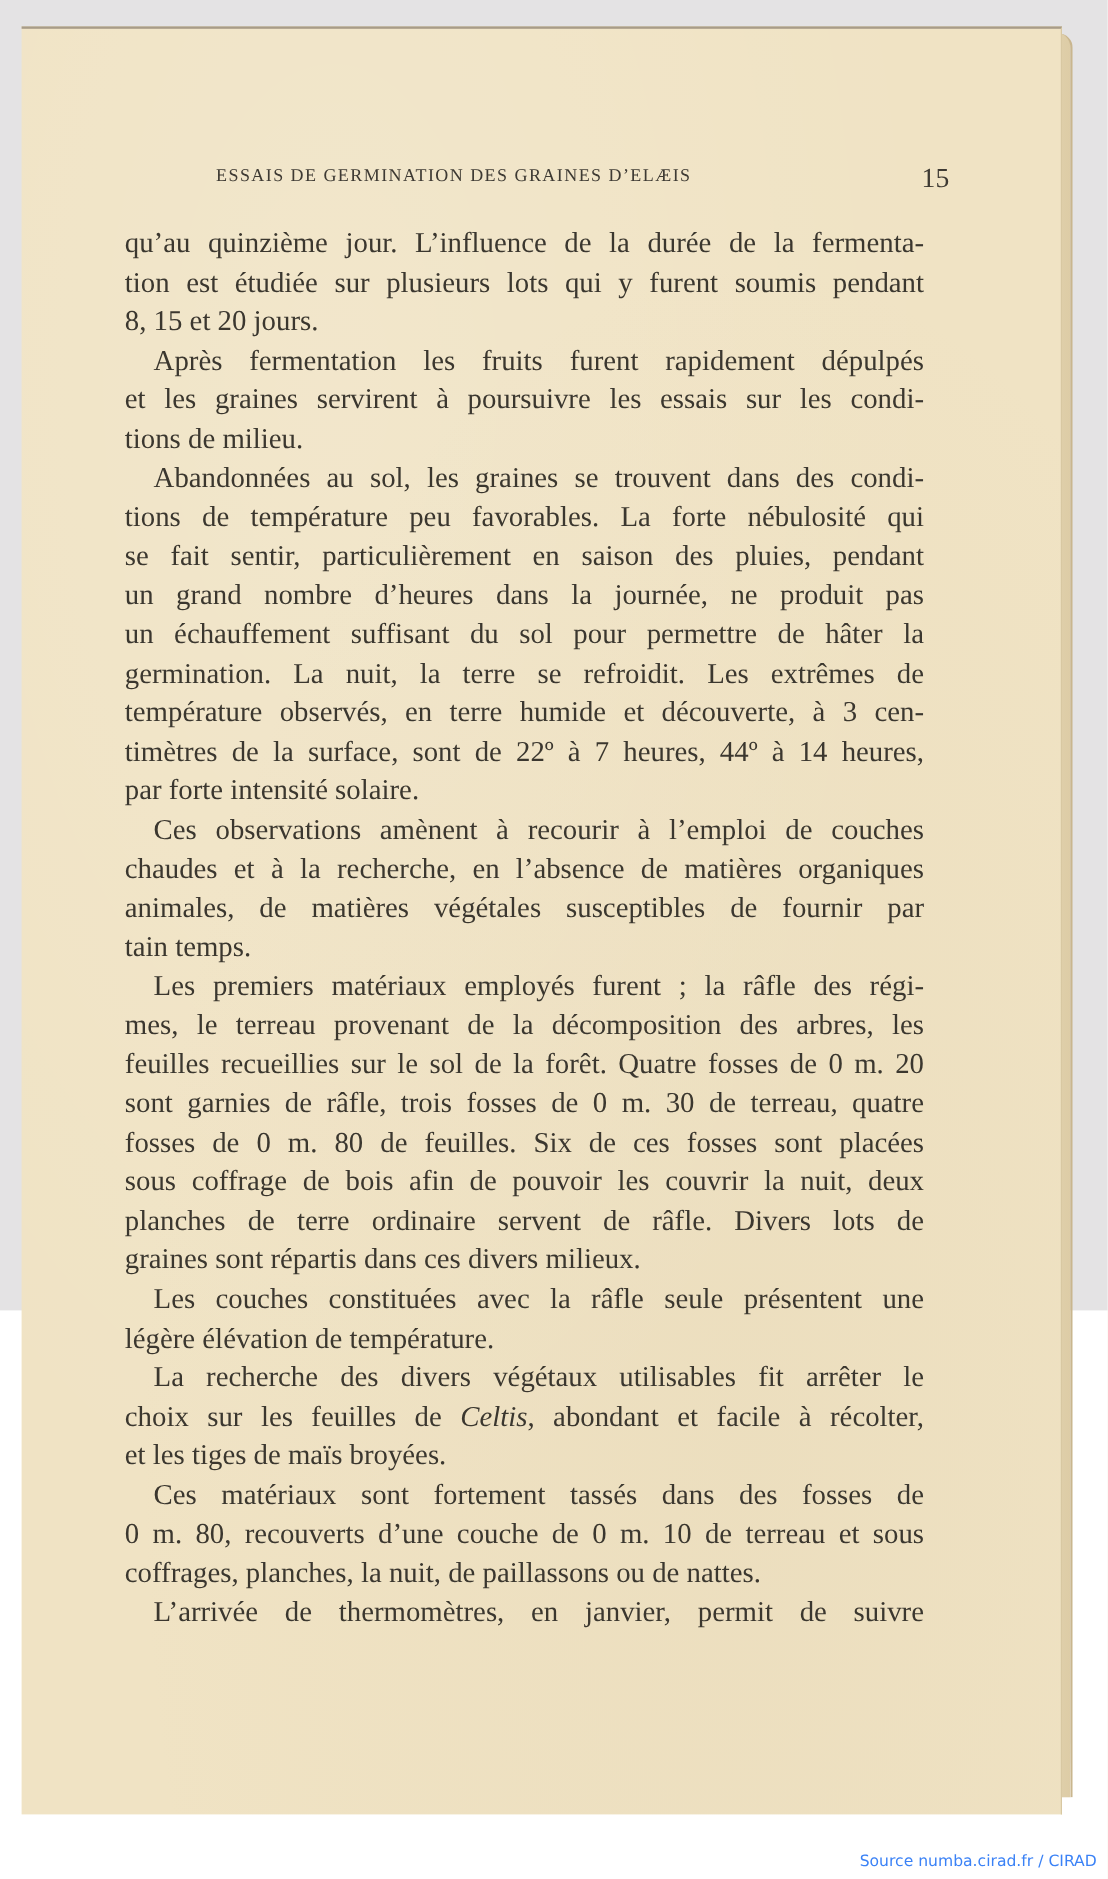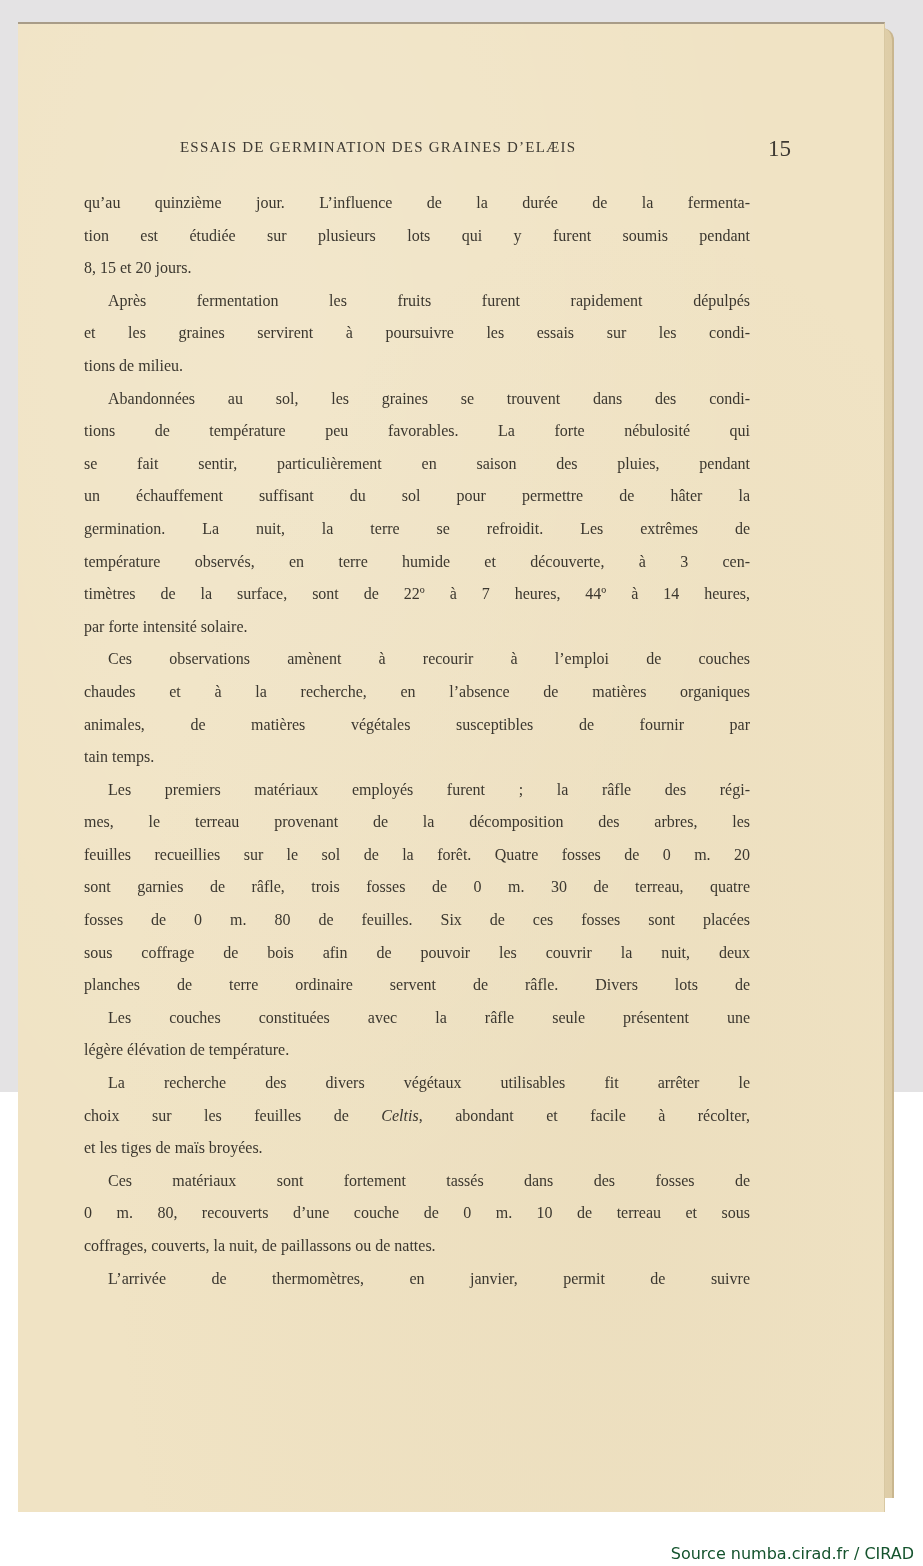--- a/index.html
+++ b/index.html
@@ -64,25 +64,25 @@
       position: absolute;
       left: 736px;
       top: 136px;
       font-family: "Liberation Serif", serif;
       font-size: 23px;
       color: #3e3a33;
       margin-left: 32px;
     }
     .body-text {
       position: absolute;
-      left: 84px;
+      left: 104px;
       top: 187px;
       width: 666px;
       font-family: "Liberation Serif", serif;
-      font-size: 16px;
+      font-size: 24px;
       line-height: 32.6px;
       color: #3b372f;
       text-align: justify;
     }
     .body-text .line {
       display: block;
       text-align: justify;
       text-align-last: justify;
       white-space: nowrap;
     }
@@ -93,22 +93,22 @@
       padding-left: 24px;
     }
     .body-text em {
       font-style: italic;
     }
     .source-credit {
       position: absolute;
       right: 9px;
       top: 1544px;
       font-family: "DejaVu Sans", sans-serif;
-      font-size: 16px;
-      color: #14532d;
+      font-size: 13px;
+      color: #3b82f6;
     }
   </style>
 </head>
 <body>
 
 <div class="scan-area">
   <div class="page-stack">
     <div class="edge-line"></div>
   </div>
   <div class="page"></div>
@@ -127,20 +127,21 @@
     <div>
       <span class="line indent">Après fermentation les fruits furent rapidement dépulpés</span>
       <span class="line">et les graines servirent à poursuivre les essais sur les condi-</span>
       <span class="line last">tions de milieu.</span>
     </div>
 
     <div>
       <span class="line indent">Abandonnées au sol, les graines se trouvent dans des condi-</span>
       <span class="line">tions de température peu favorables. La forte nébulosité qui</span>
       <span class="line">se fait sentir, particulièrement en saison des pluies, pendant</span>
+      <span class="line">un grand nombre d’heures dans la journée, ne produit pas</span>
       <span class="line">un échauffement suffisant du sol pour permettre de hâter la</span>
       <span class="line">germination. La nuit, la terre se refroidit. Les extrêmes de</span>
       <span class="line">température observés, en terre humide et découverte, à 3 cen-</span>
       <span class="line">timètres de la surface, sont de 22º à 7 heures, 44º à 14 heures,</span>
       <span class="line last">par forte intensité solaire.</span>
     </div>
 
     <div>
       <span class="line indent">Ces observations amènent à recourir à l’emploi de couches</span>
       <span class="line">chaudes et à la recherche, en l’absence de matières organiques</span>
@@ -149,37 +150,38 @@
     </div>
 
     <div>
       <span class="line indent">Les premiers matériaux employés furent ; la râfle des régi-</span>
       <span class="line">mes, le terreau provenant de la décomposition des arbres, les</span>
       <span class="line">feuilles recueillies sur le sol de la forêt. Quatre fosses de 0 m. 20</span>
       <span class="line">sont garnies de râfle, trois fosses de 0 m. 30 de terreau, quatre</span>
       <span class="line">fosses de 0 m. 80 de feuilles. Six de ces fosses sont placées</span>
       <span class="line">sous coffrage de bois afin de pouvoir les couvrir la nuit, deux</span>
       <span class="line">planches de terre ordinaire servent de râfle. Divers lots de</span>
+      <span class="line last">graines sont répartis dans ces divers milieux.</span>
     </div>
 
     <div>
       <span class="line indent">Les couches constituées avec la râfle seule présentent une</span>
       <span class="line last">légère élévation de température.</span>
     </div>
 
     <div>
       <span class="line indent">La recherche des divers végétaux utilisables fit arrêter le</span>
       <span class="line"><span>choix sur les feuilles de </span><em>Celtis</em><span>, abondant et facile à récolter,</span></span>
       <span class="line last">et les tiges de maïs broyées.</span>
     </div>
 
     <div>
       <span class="line indent">Ces matériaux sont fortement tassés dans des fosses de</span>
       <span class="line">0 m. 80, recouverts d’une couche de 0 m. 10 de terreau et sous</span>
-      <span class="line last">coffrages, couverts, la nuit, de paillassons ou de nattes.</span>
+      <span class="line last">coffrages, planches, la nuit, de paillassons ou de nattes.</span>
     </div>
 
     <div>
       <span class="line indent">L’arrivée de thermomètres, en janvier, permit de suivre</span>
     </div>
   </div>
 </div>
 
 <div class="source-credit">Source numba.cirad.fr / CIRAD</div>
 

